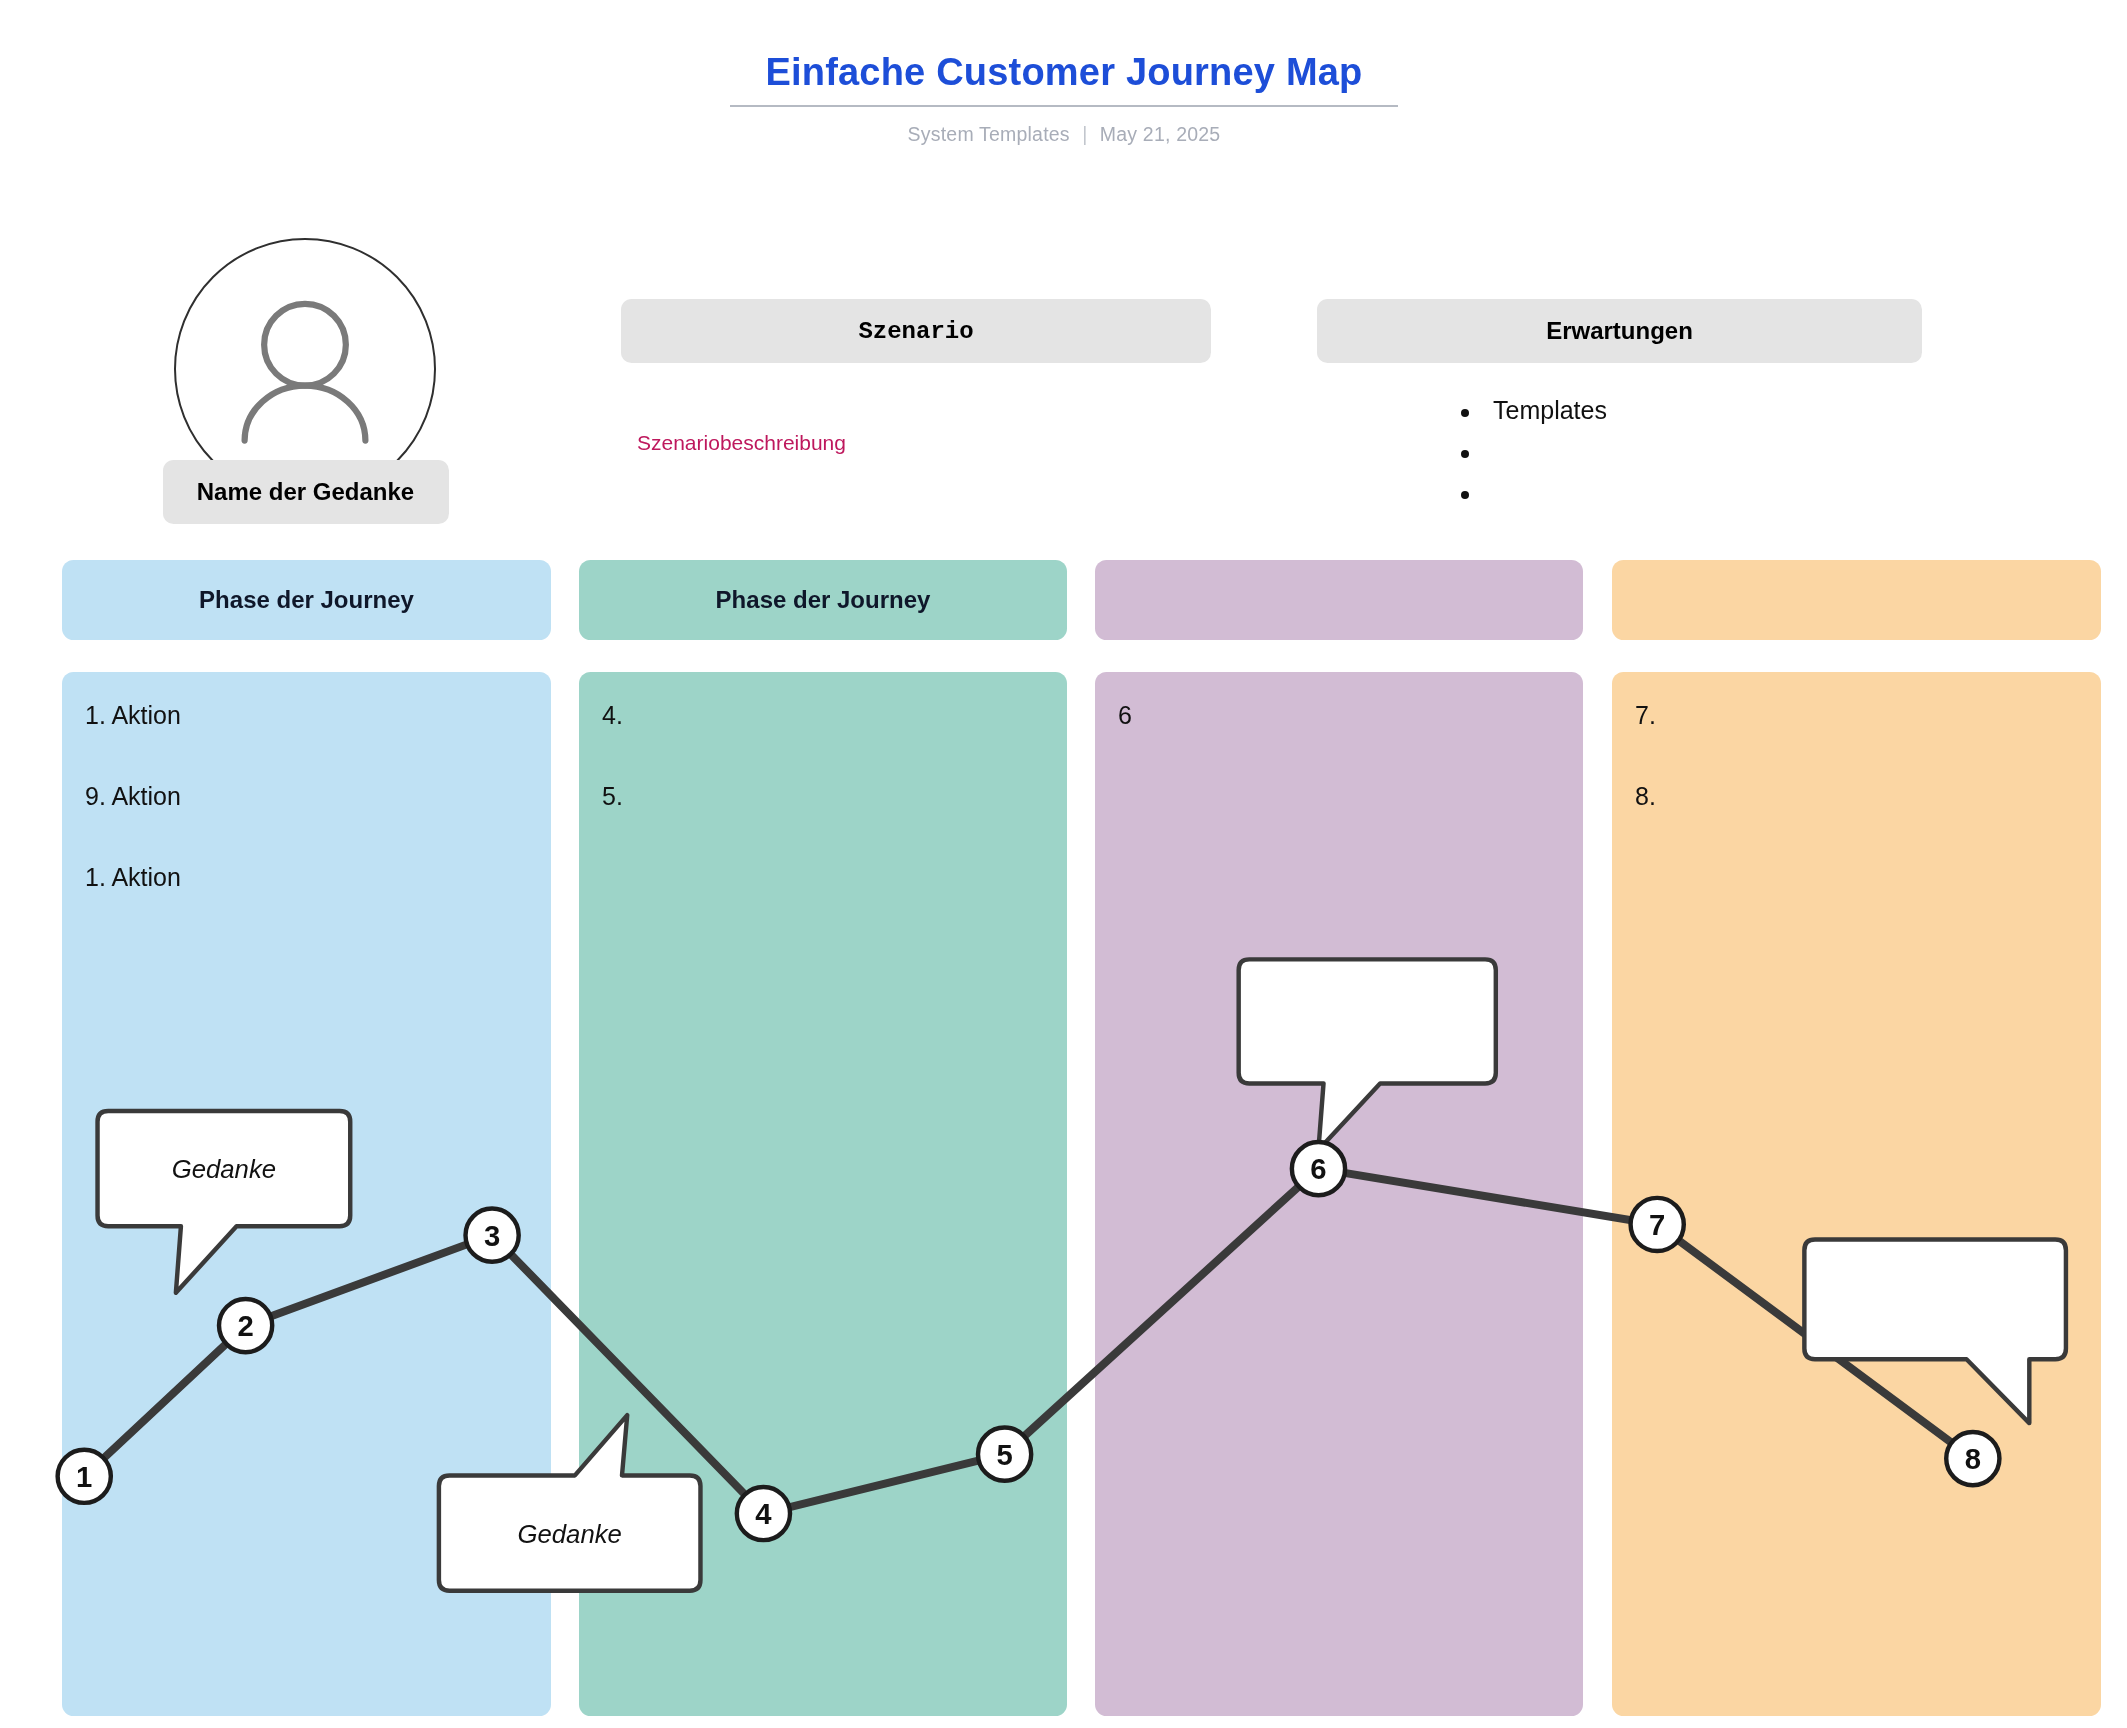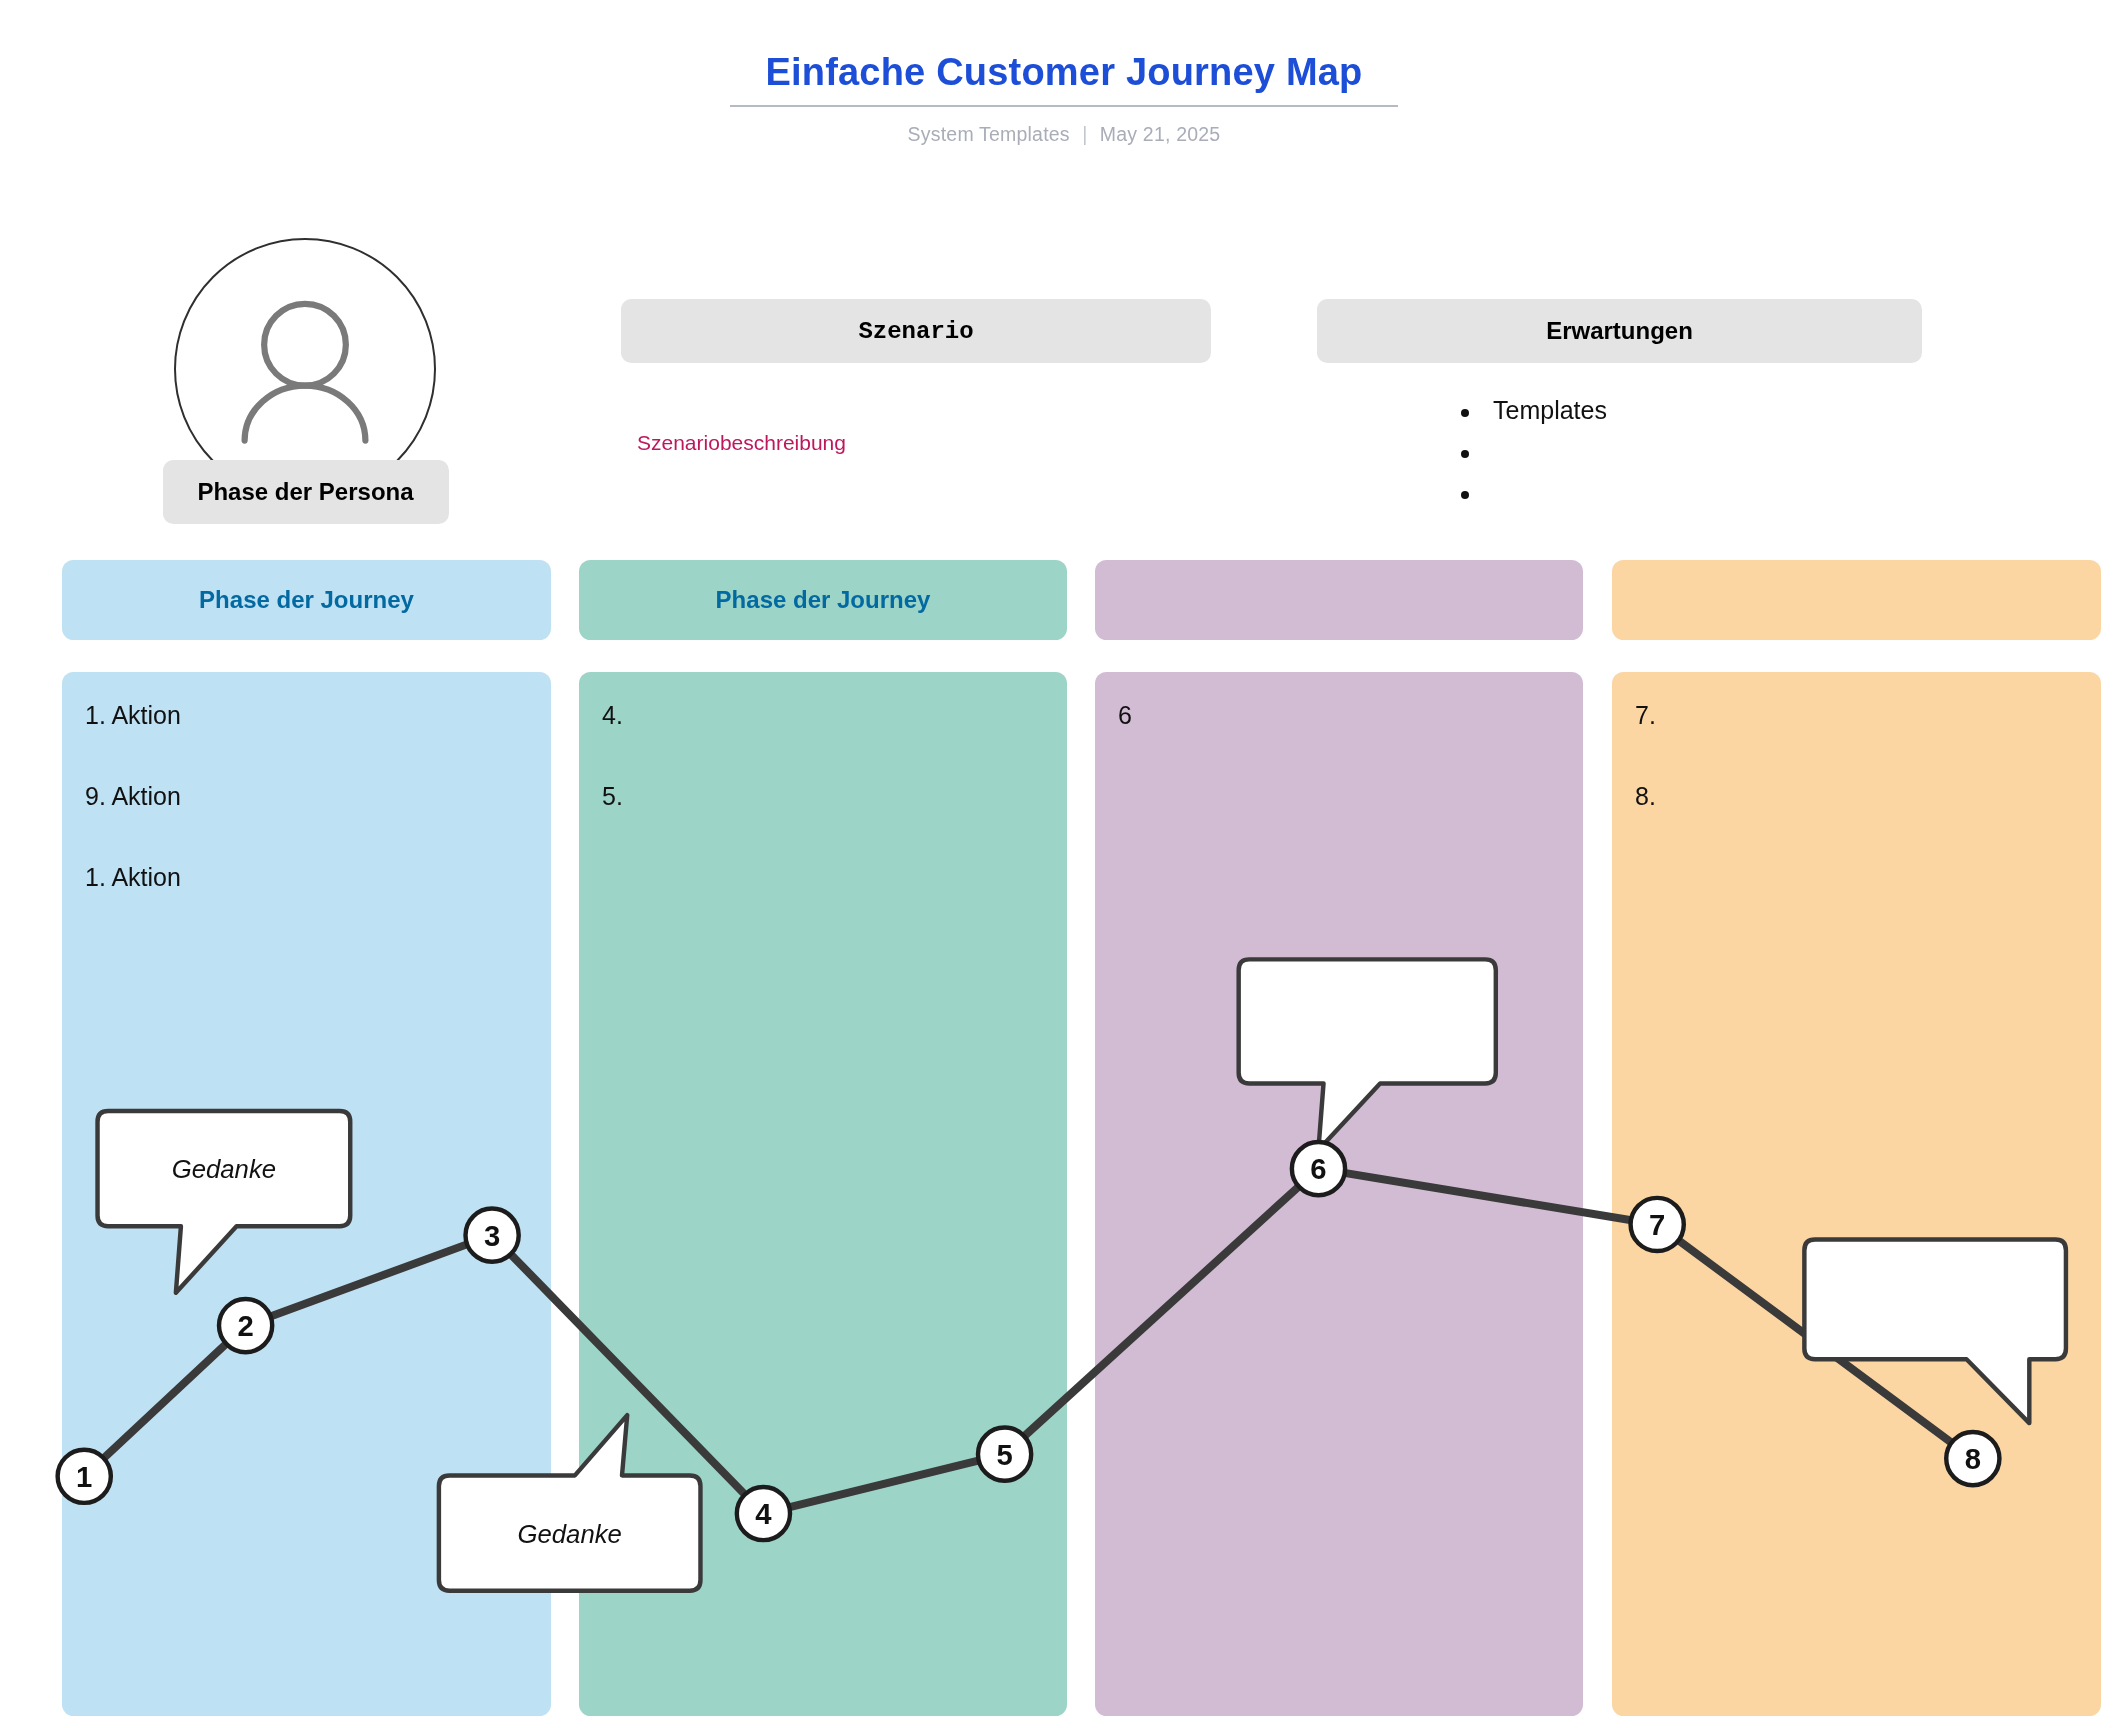--- a/index.html
+++ b/index.html
@@ -138,21 +138,21 @@
   .phase-head {
     position: absolute;
     top: 560px;
     height: 80px;
     border-radius: 11.5px;
     display: flex;
     align-items: center;
     justify-content: center;
     font-size: 24px;
     font-weight: bold;
-    color: #0369a1;
+    color: #0f172a;
     text-align: center;
   }
   .phase-body {
     position: absolute;
     top: 672px;
     height: 1044px;
     border-radius: 11.5px;
     padding: 28px 29px 0 23px;
   }
   .action {
@@ -194,21 +194,21 @@
       <span>System Templates</span><span class="sep">|</span><span>May 21, 2025</span>
     </div>
   </div>
 
   <div class="persona">
     <div class="persona-circle"></div>
     <svg class="persona-icon" width="160" height="151" viewBox="0 0 180 170">
       <circle cx="90" cy="52" r="46" fill="none" stroke="#7a7a7a" stroke-width="7"></circle>
       <path d="M22 160 a68 62 0 0 1 136 0" fill="none" stroke="#7a7a7a" stroke-width="7" stroke-linecap="round"></path>
     </svg>
-    <div class="persona-name">Phase der Persona</div>
+    <div class="persona-name">Name der Gedanke</div>
   </div>
 
   <div class="panel-head" id="szenario-head">Szenario</div>
   <div class="szenario-body">Szenariobeschreibung</div>
 
   <div class="panel-head" id="erwart-head">Erwartungen</div>
   <div class="erwart-body">
     <ul>
       <li>Templates</li>
       <li></li>

